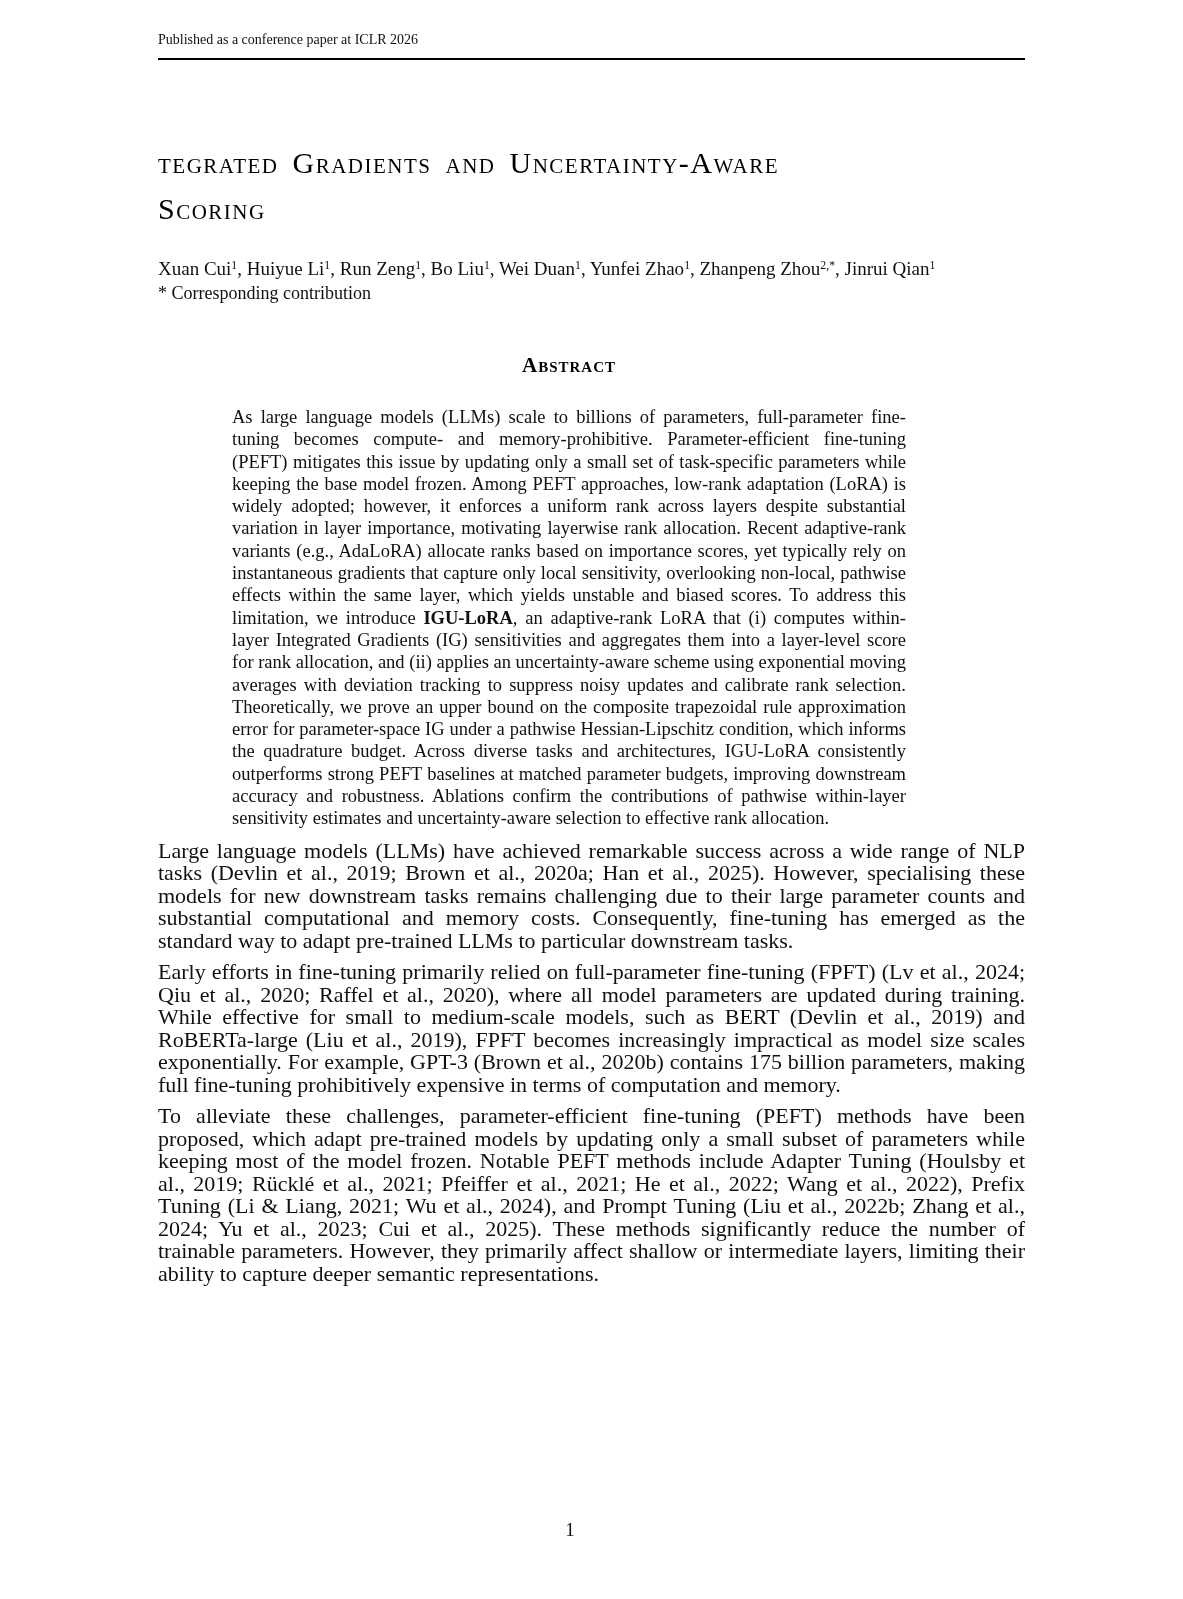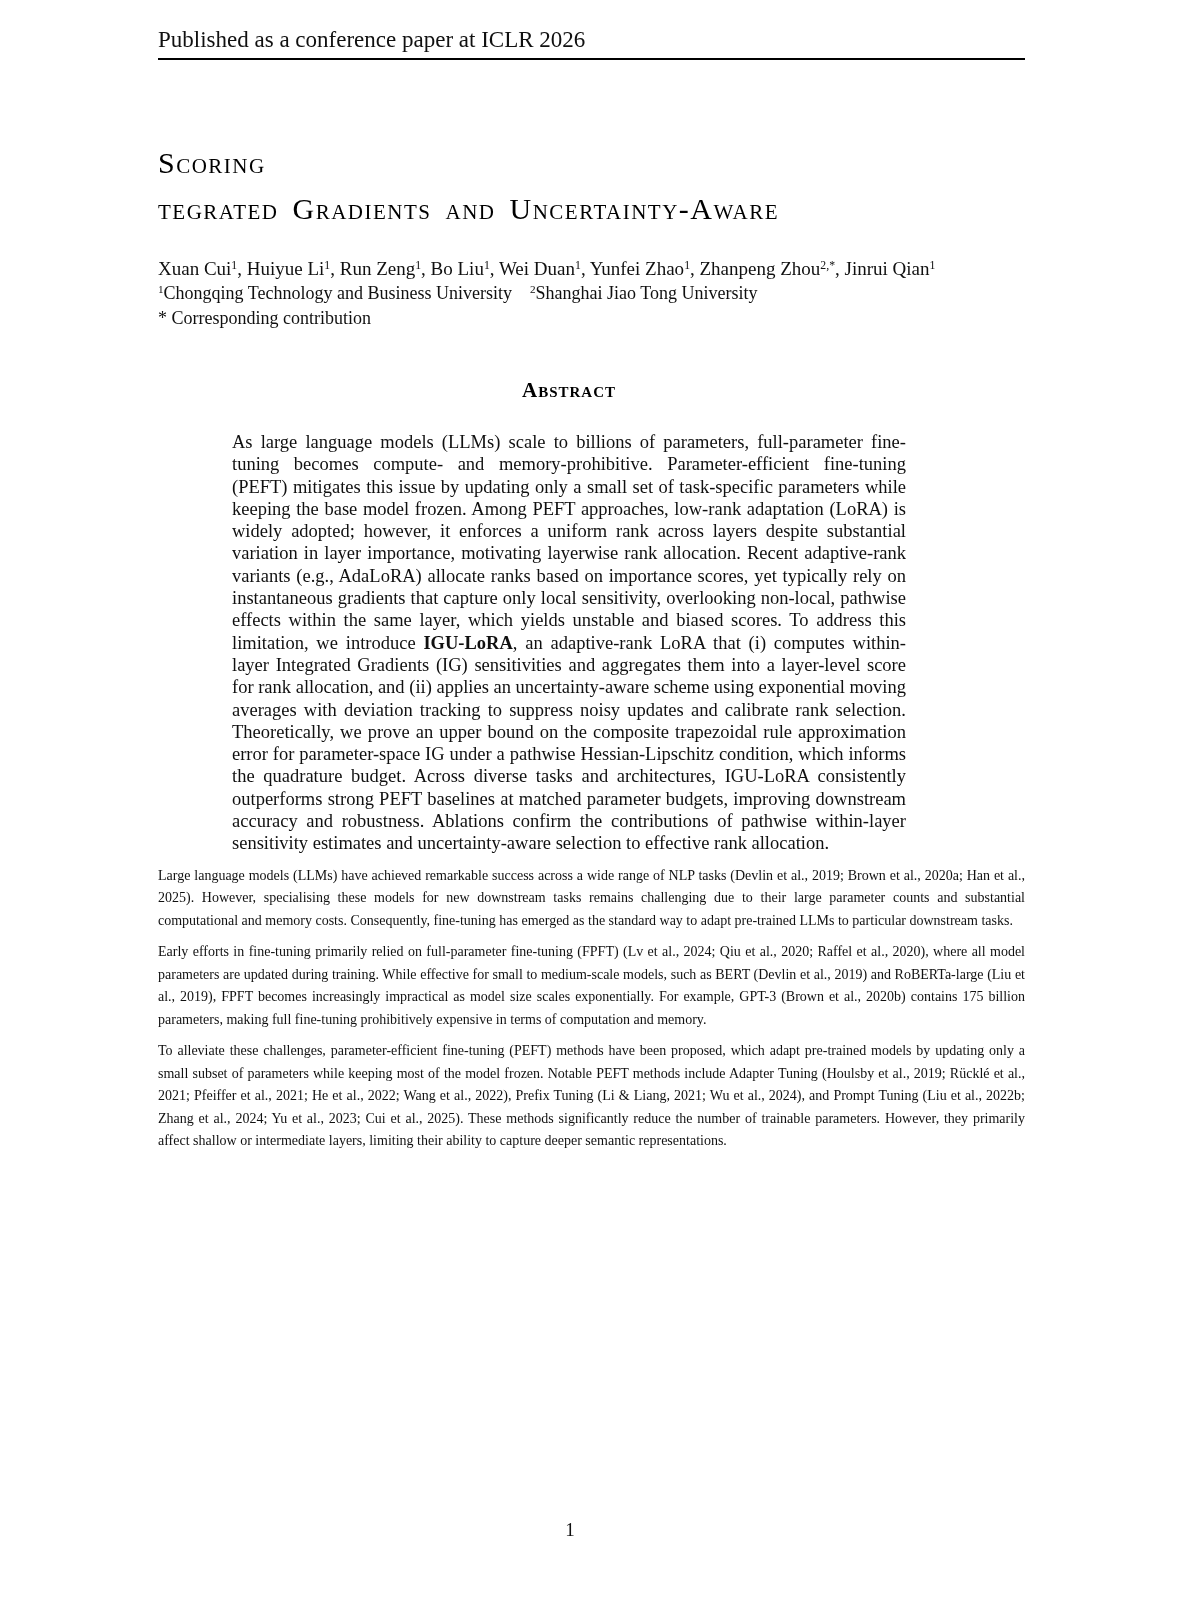--- a/index.html
+++ b/index.html
@@ -12,21 +12,21 @@
     width: 1183px;
     height: 1599px;
     box-sizing: border-box;
     background: #ffffff;
     color: #101010;
     font-family: "Liberation Serif", "DejaVu Serif", serif;
     padding: 30px 158px 0 158px;
     overflow: hidden;
   }
   .running-header {
-    font-size: 23px;
+    font-size: 14px;
     line-height: 20px;
   }
   .header-rule {
     border: none;
     border-top: 2px solid #000;
     margin: 8px 0 0 0;
   }
   .paper-title {
     margin: 80px 0 0 0;
     font-size: 30px;
@@ -92,21 +92,21 @@
   .section-number {
     display: inline-block;
     margin-right: 22px;
   }
   .section-title {
     font-variant: small-caps;
     letter-spacing: 1px;
   }
   .body-para {
     margin-top: 9px;
-    font-size: 14px;
+    font-size: 22px;
     line-height: 22.5px;
     text-align: justify;
   }
   .body-para.first {
     margin-top: 10px;
   }
   .page-number {
     position: absolute;
     top: 1519px;
     left: 0;
@@ -117,26 +117,25 @@
 </style>
 </head>
 <body>
 
 <div class="page">
 
   <div class="running-header">Published as a conference paper at ICLR 2026</div>
   <hr class="header-rule">
 
   <h1 class="paper-title">
+    <div>tegrated Gradients and Uncertainty-Aware</div>
     <div>Scoring</div>
-    <div>tegrated Gradients and Uncertainty-Aware</div>
   </h1>
 
   <div class="authors-line"><span>Xuan Cui</span><sup>1</sup>, <span>Huiyue Li</span><sup>1</sup>, <span>Run Zeng</span><sup>1</sup>, <span>Bo Liu</span><sup>1</sup>, <span>Wei Duan</span><sup>1</sup>, <span>Yunfei Zhao</span><sup>1</sup>, <span>Zhanpeng Zhou</span><sup>2,*</sup>, <span>Jinrui Qian</span><sup>1</sup></div>
-  <div class="affiliations-line"><sup>1</sup><span>Chongqing Technology and Business University</span><span class="affil-gap"></span><sup>2</sup><span>Shanghai Jiao Tong University</span></div>
   <div class="corresponding-line">* Corresponding contribution</div>
 
   <h2 class="abstract-heading">Abstract</h2>
 
   <div class="abstract-body"><span>As large language models (LLMs) scale to billions of parameters, full-parameter fine-tuning becomes compute- and memory-prohibitive. Parameter-efficient fine-tuning (PEFT) mitigates this issue by updating only a small set of task-specific parameters while keeping the base model frozen. Among PEFT approaches, low-rank adaptation (LoRA) is widely adopted; however, it enforces a uniform rank across layers despite substantial variation in layer importance, motivating layerwise rank allocation. Recent adaptive-rank variants (e.g., AdaLoRA) allocate ranks based on importance scores, yet typically rely on instantaneous gradients that capture only local sensitivity, overlooking non-local, pathwise effects within the same layer, which yields unstable and biased scores. To address this limitation, we introduce </span><b>IGU-LoRA</b><span>, an adaptive-rank LoRA that (i) computes within-layer Integrated Gradients (IG) sensitivities and aggregates them into a layer-level score for rank allocation, and (ii) applies an uncertainty-aware scheme using exponential moving averages with deviation tracking to suppress noisy updates and calibrate rank selection. Theoretically, we prove an upper bound on the composite trapezoidal rule approximation error for parameter-space IG under a pathwise Hessian-Lipschitz condition, which informs the quadrature budget. Across diverse tasks and architectures, IGU-LoRA consistently outperforms strong PEFT baselines at matched parameter budgets, improving downstream accuracy and robustness. Ablations confirm the contributions of pathwise within-layer sensitivity estimates and uncertainty-aware selection to effective rank allocation.</span></div>
 
 
   <div class="body-para first">Large language models (LLMs) have achieved remarkable success across a wide range of NLP tasks (Devlin et al., 2019; Brown et al., 2020a; Han et al., 2025). However, specialising these models for new downstream tasks remains challenging due to their large parameter counts and substantial computational and memory costs. Consequently, fine-tuning has emerged as the standard way to adapt pre-trained LLMs to particular downstream tasks.</div>
   <div class="body-para">Early efforts in fine-tuning primarily relied on full-parameter fine-tuning (FPFT) (Lv et al., 2024; Qiu et al., 2020; Raffel et al., 2020), where all model parameters are updated during training. While effective for small to medium-scale models, such as BERT (Devlin et al., 2019) and RoBERTa-large (Liu et al., 2019), FPFT becomes increasingly impractical as model size scales exponentially. For example, GPT-3 (Brown et al., 2020b) contains 175 billion parameters, making full fine-tuning prohibitively expensive in terms of computation and memory.</div>
   <div class="body-para">To alleviate these challenges, parameter-efficient fine-tuning (PEFT) methods have been proposed, which adapt pre-trained models by updating only a small subset of parameters while keeping most of the model frozen. Notable PEFT methods include Adapter Tuning (Houlsby et al., 2019; Rücklé et al., 2021; Pfeiffer et al., 2021; He et al., 2022; Wang et al., 2022), Prefix Tuning (Li &amp; Liang, 2021; Wu et al., 2024), and Prompt Tuning (Liu et al., 2022b; Zhang et al., 2024; Yu et al., 2023; Cui et al., 2025). These methods significantly reduce the number of trainable parameters. However, they primarily affect shallow or intermediate layers, limiting their ability to capture deeper semantic representations.</div>

